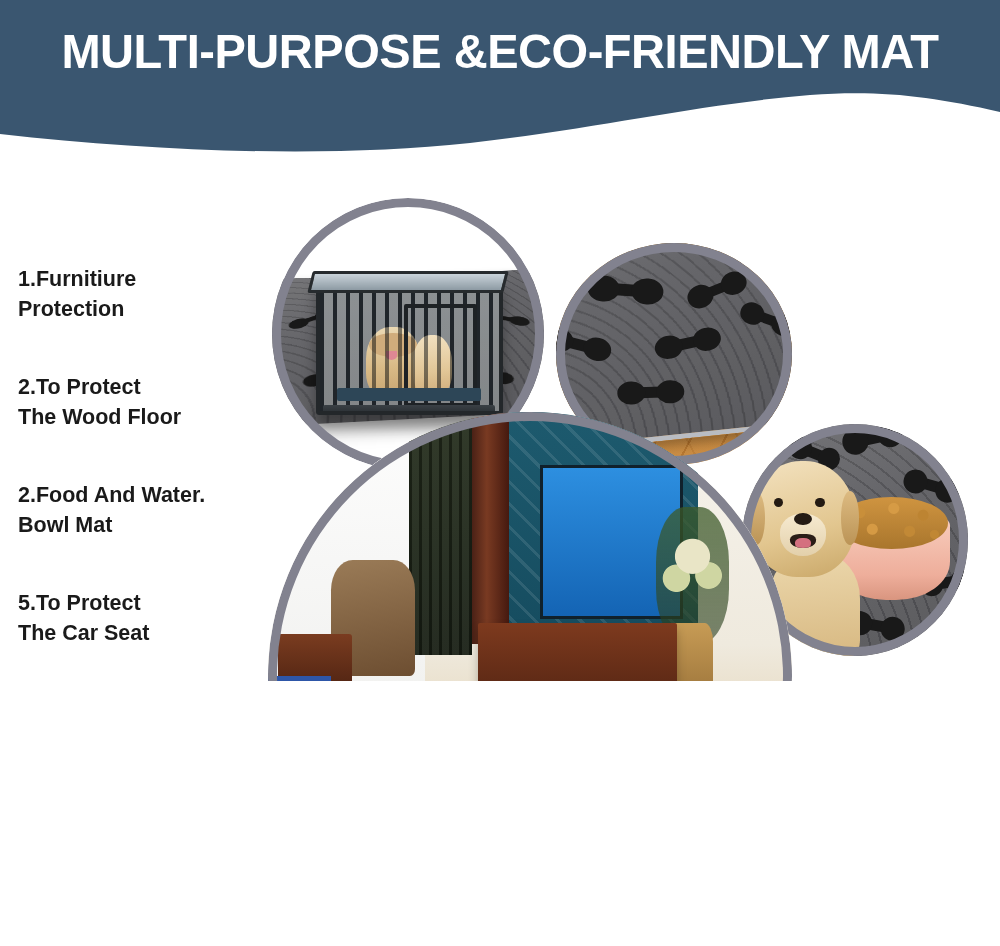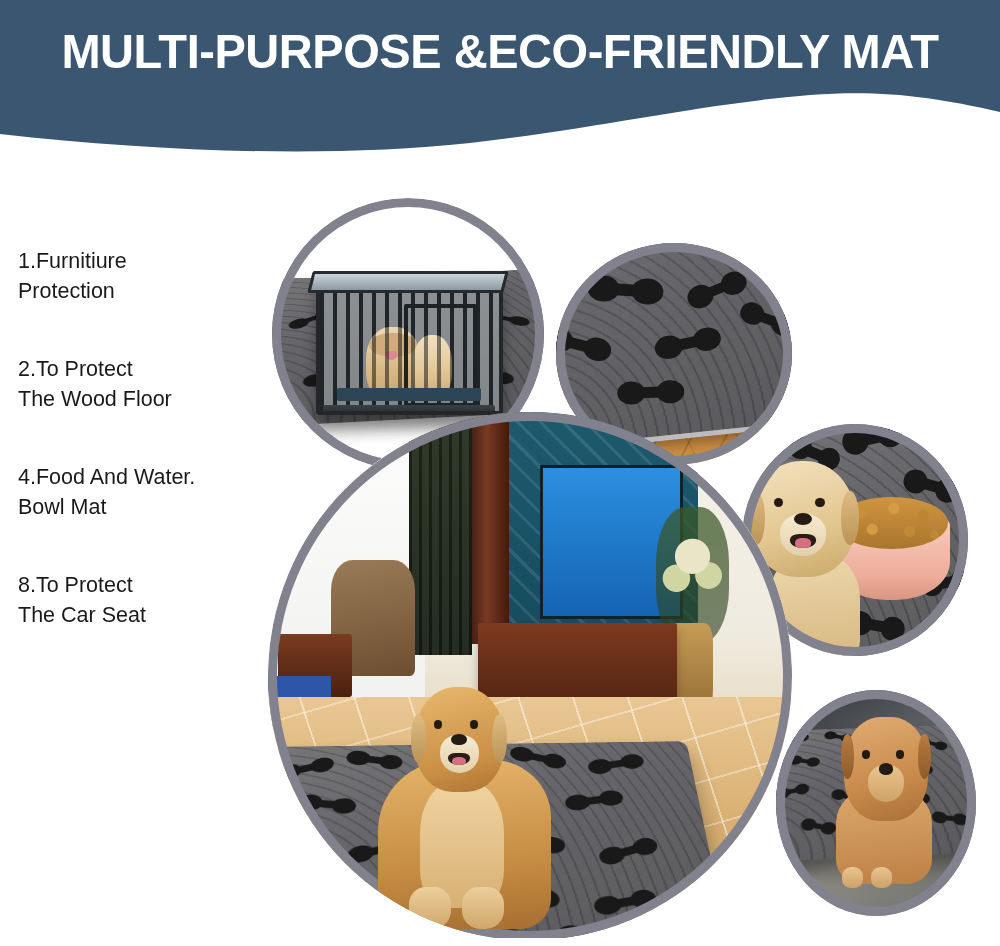--- a/index.html
+++ b/index.html
@@ -9,21 +9,21 @@
   }
   body {
     width: 1000px;
     height: 946px;
     font-family: "Liberation Sans", sans-serif;
     overflow: hidden;
   }
   #infographic {
     position: relative;
     width: 1000px;
-    height: 946px;
+    height: 681px;
     background: #ffffff;
     overflow: hidden;
   }
 
   
   .banner {
     position: absolute;
     left: 0; top: 0;
     width: 1000px;
     height: 160px;
@@ -43,22 +43,23 @@
     transform: scaleX(0.96);
     transform-origin: 50% 50%;
     white-space: nowrap;
     line-height: 58px;
   }
 
   
   .feature-list {
     position: absolute;
     left: 18px;
-    top: 246px;
+    top: 264px;
     width: 268px;
+    font-weight: bold;
   }
   .feature-item {
     color: #1a1a1a;
     font-family: "Liberation Sans", sans-serif;
     font-size: 21.5px;
     line-height: 30px;
     margin-bottom: 48px;
     white-space: pre-line;
   }
   .feature-item:last-child { margin-bottom: 0; }
@@ -500,23 +501,23 @@
                C 330,158 160,152 0,134 Z" fill="#3a5670"></path>
     </svg>
     <div class="banner-title">MULTI-PURPOSE &amp;ECO-FRIENDLY MAT</div>
   </div>
 
   <div class="feature-list">
     <div class="feature-item">1.Furnitiure
   Protection</div>
     <div class="feature-item">2.To Protect
   The Wood Floor</div>
-    <div class="feature-item">4.Food And Water.
+    <div class="feature-item">2.Food And Water.
   Bowl Mat</div>
-    <div class="feature-item">8.To Protect
+    <div class="feature-item">5.To Protect
   The Car Seat</div>
   </div>
 
   <div class="bubble" style="left:272px; top:198px; width:272px; height:272px; z-index:3;">
     <div class="bubble-inner">
       <div class="mat crate-mat">
         <div class="bone" style="left:30%; top:6%;  width:12%; height:3.4%; transform:rotate(-18deg);"></div>
         <div class="bone" style="left:62%; top:10%; width:12%; height:3.4%; transform:rotate(12deg);"></div>
         <div class="bone" style="left:12%; top:34%; width:11%; height:3.2%; transform:rotate(-28deg);"></div>
         <div class="bone" style="left:78%; top:40%; width:11%; height:3.2%; transform:rotate(20deg);"></div>

